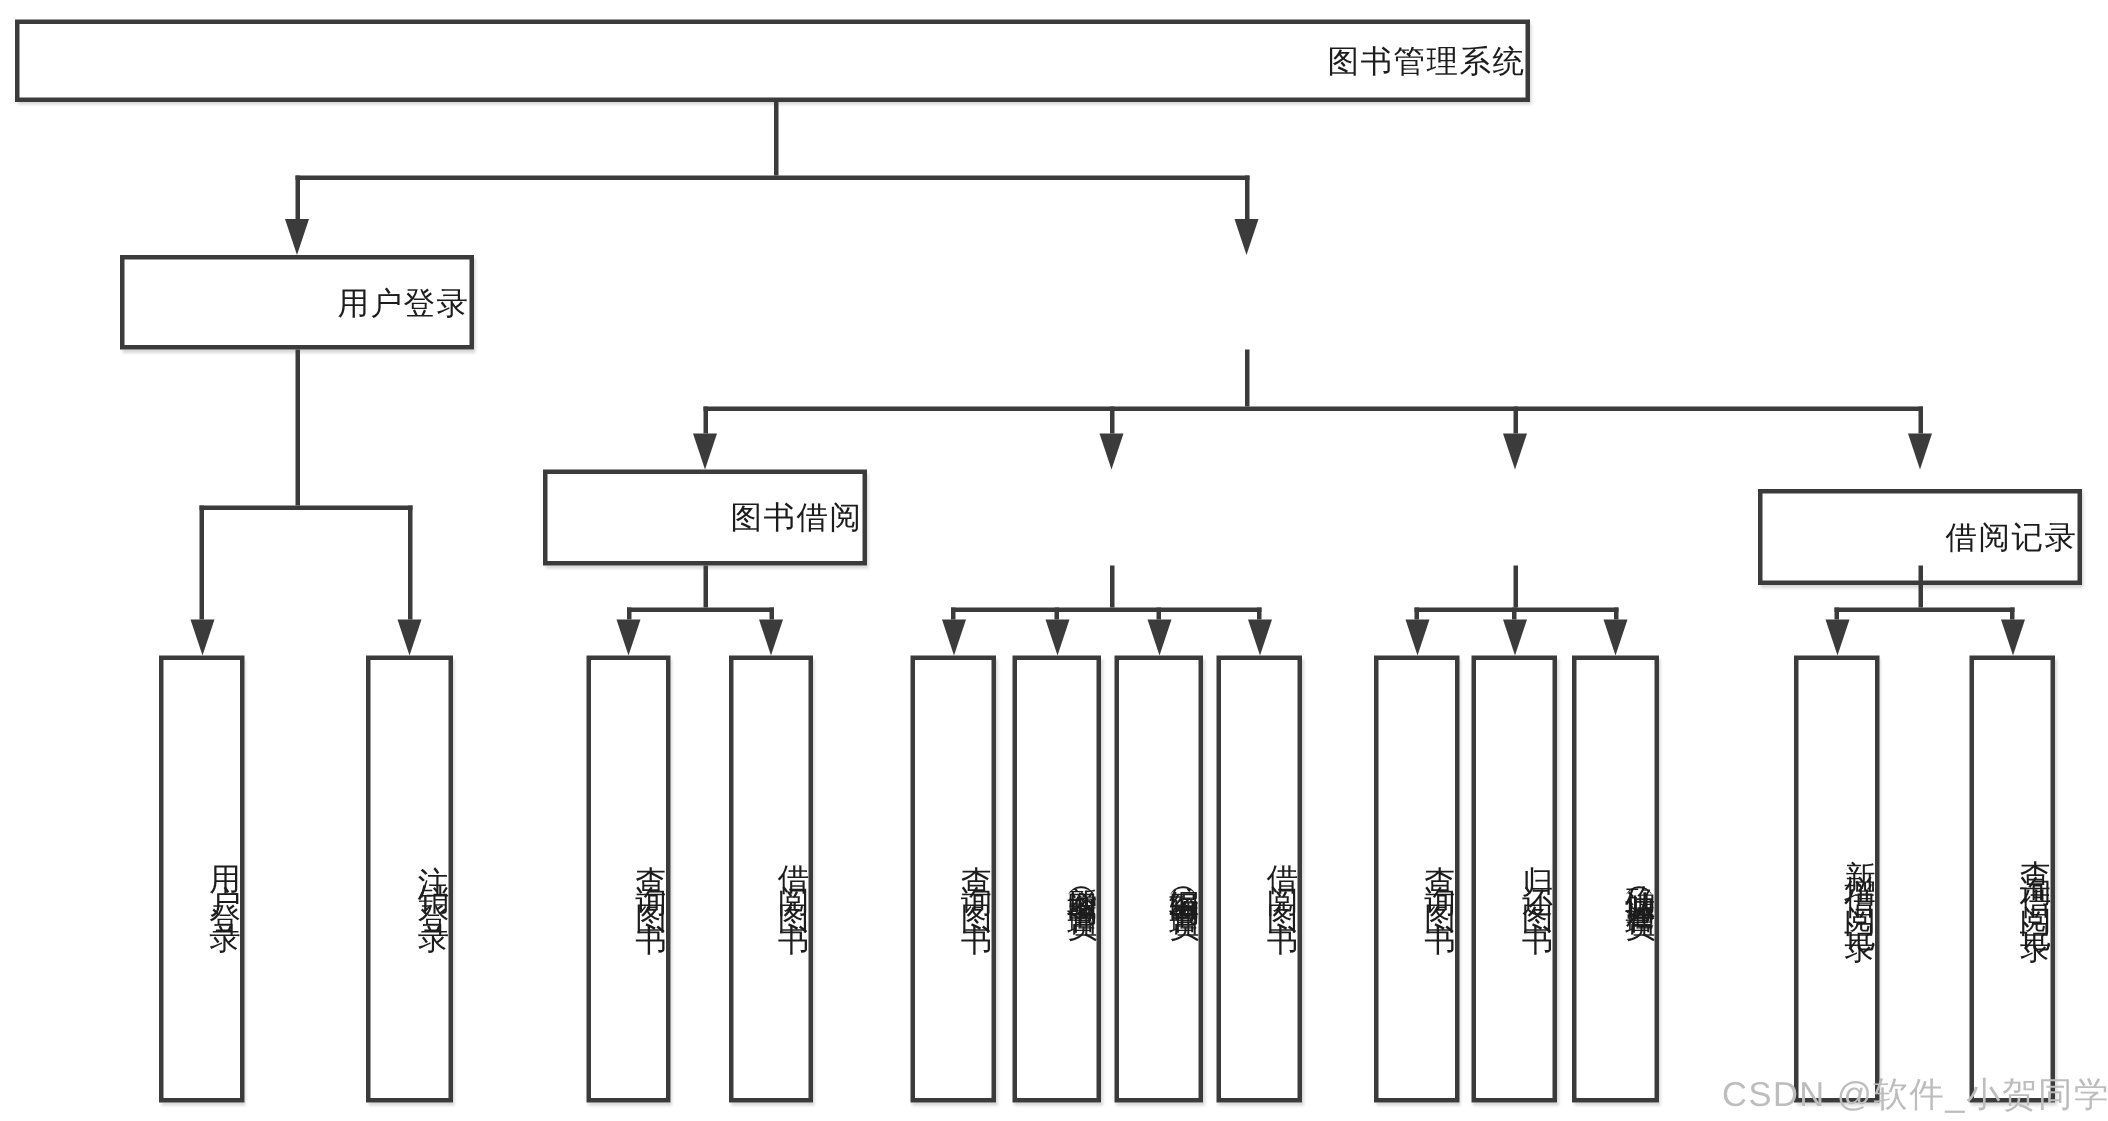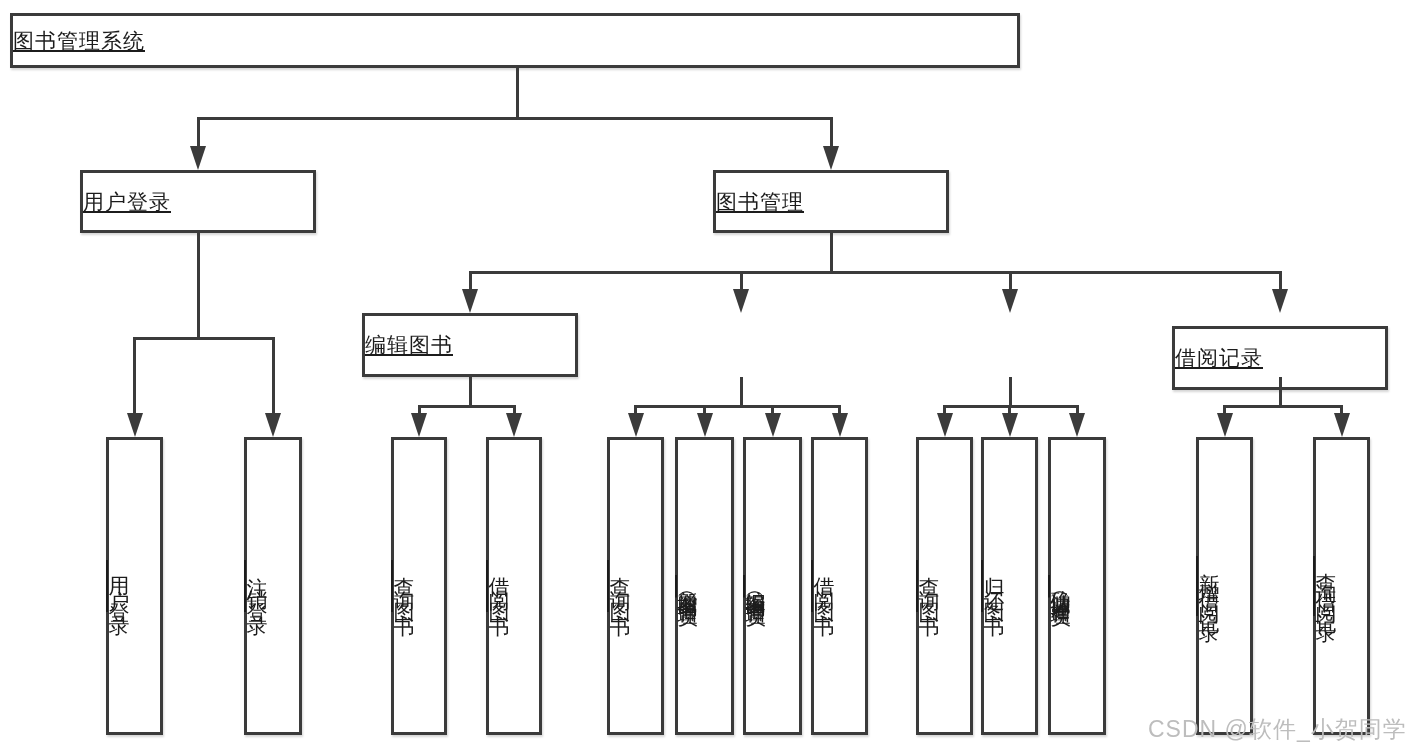--- a/index.html
+++ b/index.html
@@ -9,24 +9,23 @@
   }
   :root{
     --line:#3b3b3b;
     --text:#1c1c1c;
     --wm:#bdbdbd;
   }
   .canvas{position:absolute;left:0;top:0;width:1405px;height:747px;}
   .box{
     position:absolute;box-sizing:border-box;background:#fff;
     border:3px solid var(--line);
-    display:flex;align-items:center;justify-content:flex-start;
+    display:flex;align-items:center;justify-content:flex-end;
     color:var(--text);font-size:21px;
     box-shadow:1px 2px 2px rgba(0,0,0,0.16);
-    text-decoration:underline;
   }
   .hlabel{white-space:nowrap;letter-spacing:1px;}
   .vbox span{
     writing-mode:vertical-rl;text-orientation:mixed;
     white-space:nowrap;line-height:1;
   }
   .v4{letter-spacing:13px;}
   .v6{letter-spacing:10px;}
   .v9{letter-spacing:2.5px;font-size:20px;}
   .vl{position:absolute;width:3px;background:var(--line);}
@@ -53,44 +52,41 @@
   <div class="vl" style="left:516px;top:68px;height:49px;"></div>
   <div class="hl" style="left:196.5px;top:117px;width:636px;"></div>
   <div class="vl" style="left:196.5px;top:117px;height:29px;"></div>
   <div class="tri" style="left:190px;top:146px;"></div>
   <div class="vl" style="left:829.5px;top:117px;height:29px;"></div>
   <div class="tri" style="left:823px;top:146px;"></div>
 
   <div class="box" style="left:80px;top:170px;width:236px;height:63px;">
     <span class="hlabel">用户登录</span>
   </div>
-  <div class="box" style="left:713px;top:170px;width:236px;height:63px;">
-    <span class="hlabel">图书管理</span>
-  </div>
 
   <div class="vl" style="left:196.5px;top:233px;height:104px;"></div>
   <div class="hl" style="left:133px;top:337px;width:142px;"></div>
   <div class="vl" style="left:133px;top:337px;height:76px;"></div>
   <div class="tri" style="left:126.5px;top:413px;"></div>
   <div class="vl" style="left:271.5px;top:337px;height:76px;"></div>
   <div class="tri" style="left:265px;top:413px;"></div>
 
   <div class="vl" style="left:829.5px;top:233px;height:38px;"></div>
   <div class="hl" style="left:468.5px;top:271px;width:813px;"></div>
   <div class="vl" style="left:468.5px;top:271px;height:18px;"></div>
   <div class="tri" style="left:462px;top:289px;"></div>
   <div class="vl" style="left:739.5px;top:271px;height:18px;"></div>
   <div class="tri" style="left:733px;top:289px;"></div>
   <div class="vl" style="left:1008.5px;top:271px;height:18px;"></div>
   <div class="tri" style="left:1002px;top:289px;"></div>
   <div class="vl" style="left:1278.5px;top:271px;height:18px;"></div>
   <div class="tri" style="left:1272px;top:289px;"></div>
 
   <div class="box" style="left:362px;top:313px;width:216px;height:64px;">
-    <span class="hlabel">编辑图书</span>
+    <span class="hlabel">图书借阅</span>
   </div>
   <div class="box" style="left:1172px;top:326px;width:216px;height:64px;">
     <span class="hlabel">借阅记录</span>
   </div>
 
   <div class="vl" style="left:468.5px;top:377px;height:28px;"></div>
   <div class="hl" style="left:417.5px;top:405px;width:98px;"></div>
   <div class="vl" style="left:417.5px;top:405px;height:8px;"></div>
   <div class="tri" style="left:411px;top:413px;"></div>
   <div class="vl" style="left:512.5px;top:405px;height:8px;"></div>

